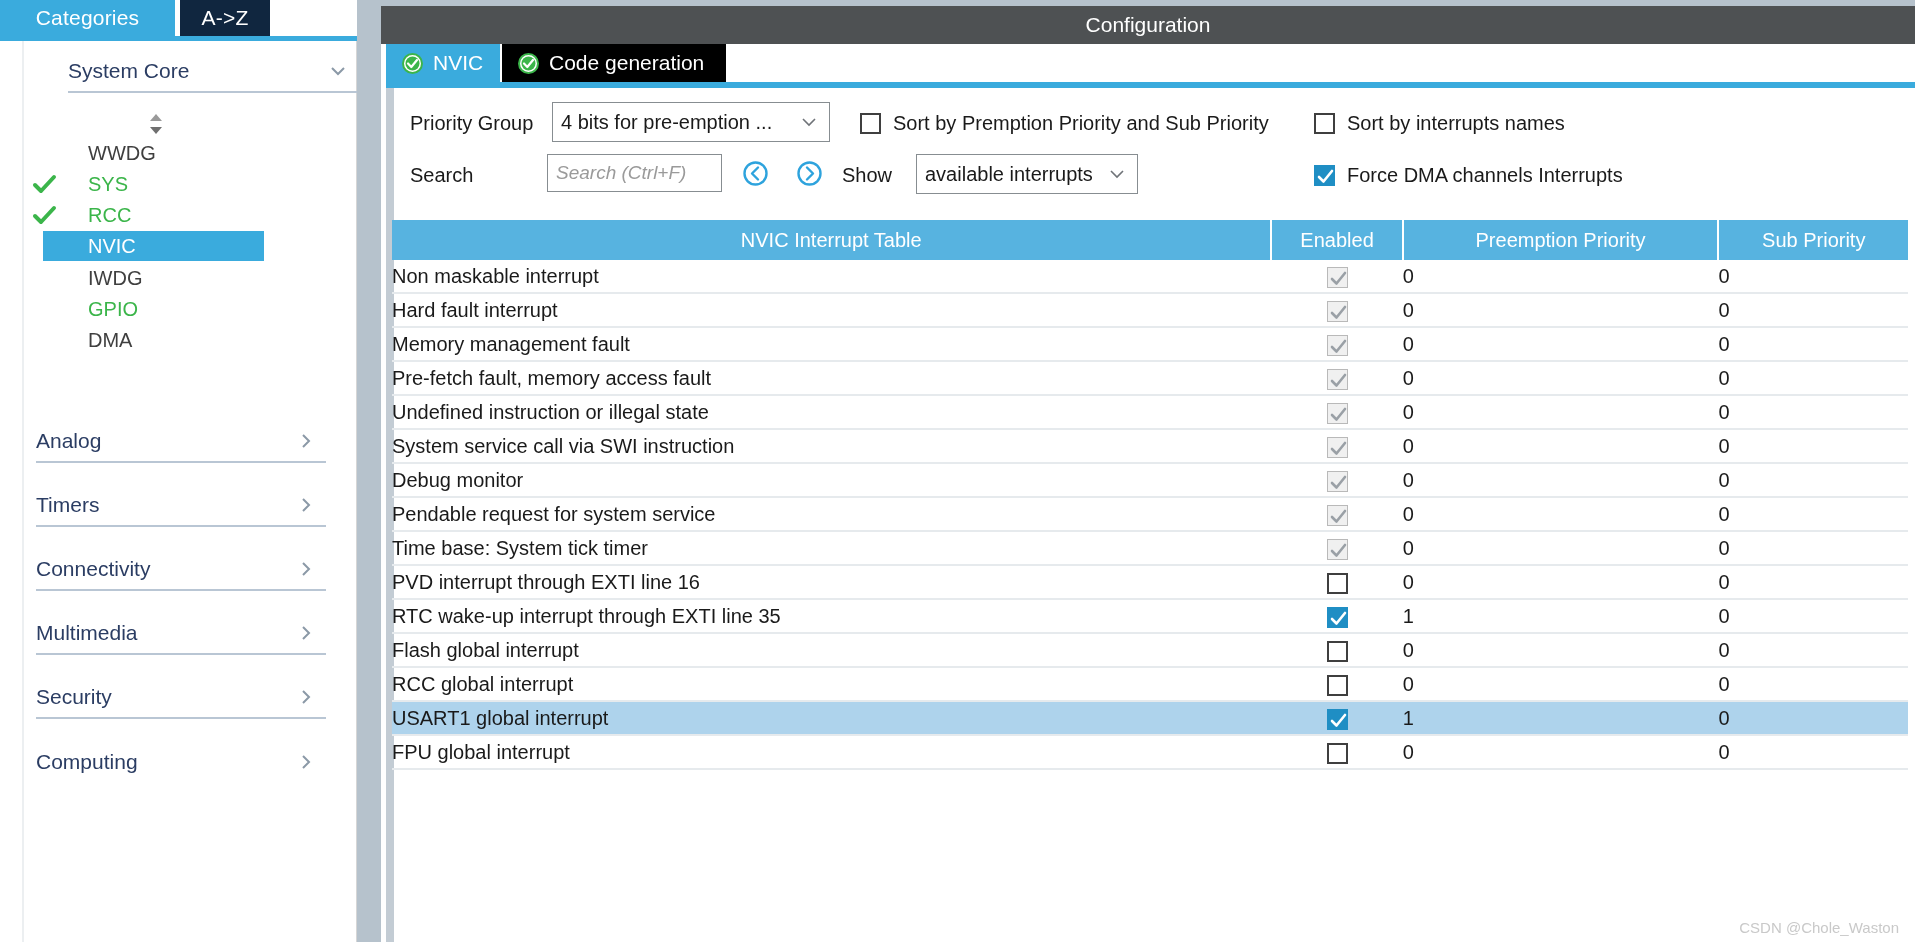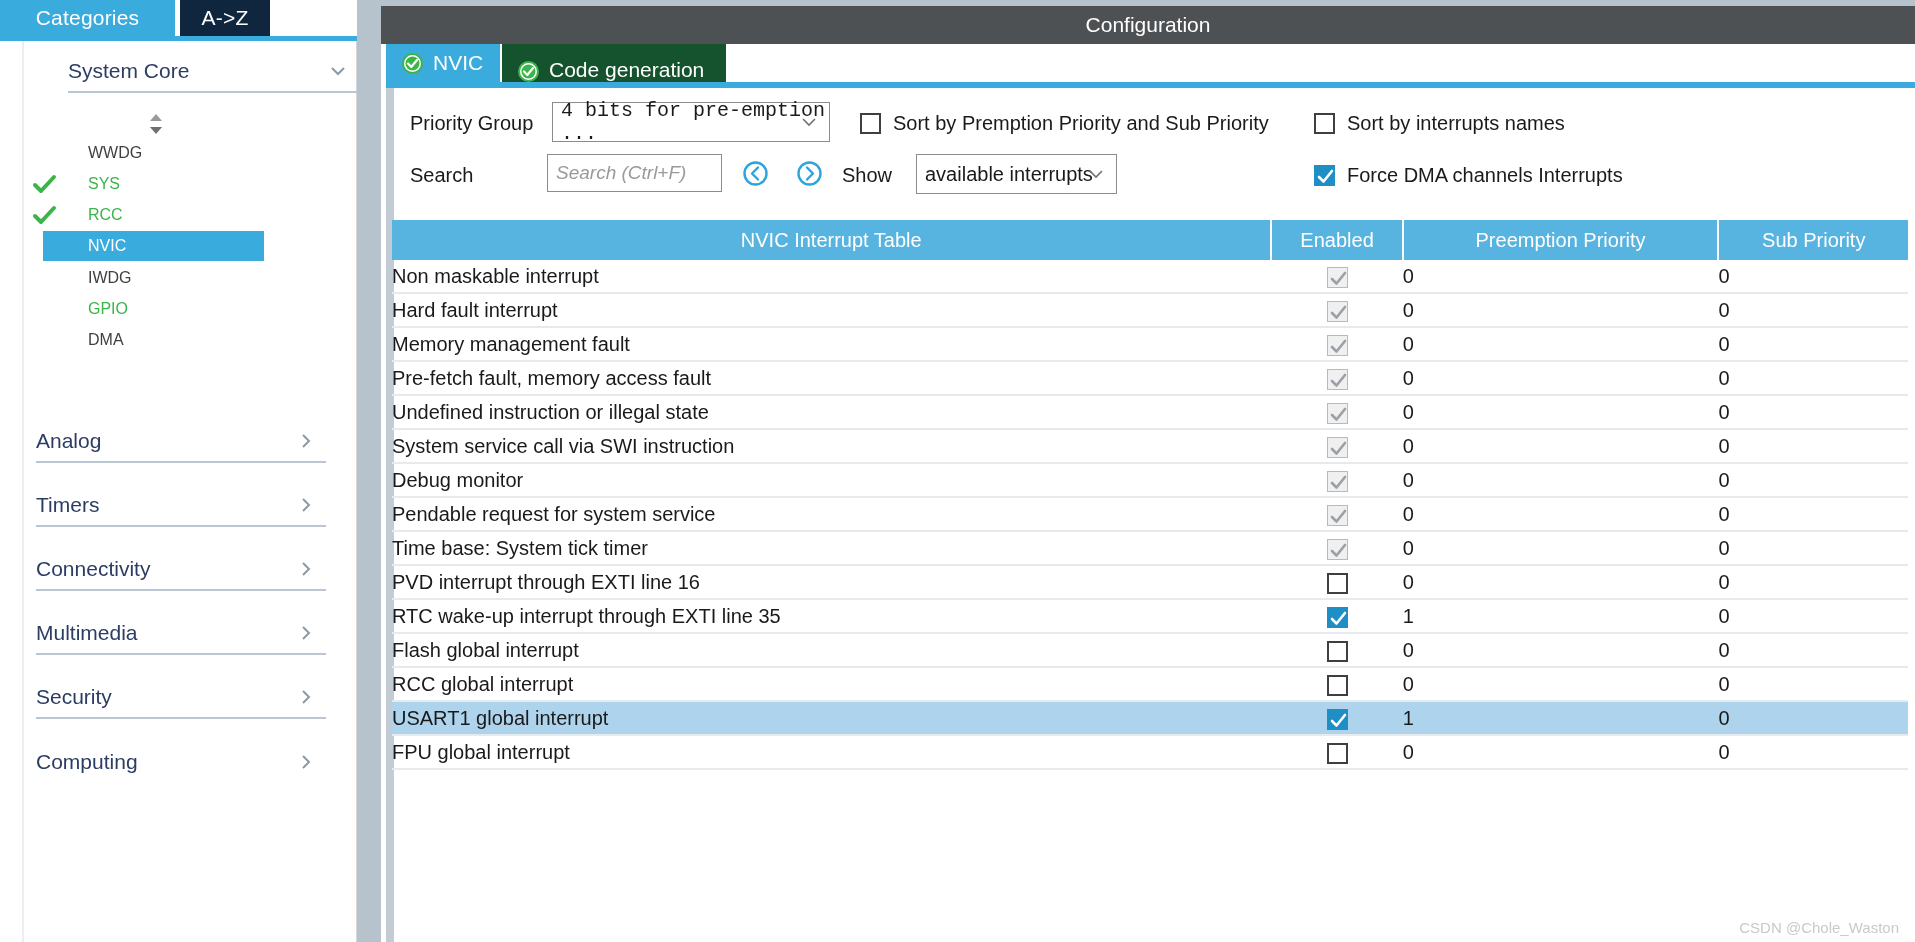--- a/index.html
+++ b/index.html
@@ -56,21 +56,21 @@
   .chev svg{display:block;}
 
   #spinner{
     position:absolute;left:146px;top:112px;width:20px;height:24px;
   }
   #spinner svg{display:block;}
 
   .dev-item{
     position:absolute;left:36px;width:250px;height:30px;
     display:flex;align-items:center;
-    font-size:16px;
+    font-size:20px;
   }
   .dev-item .tick{
     position:absolute;left:-4px;width:26px;height:20px;
   }
   .dev-item .tick svg{display:block;}
   .dev-item .dev-label{
     position:absolute;left:52px;
   }
   .dev-item.sel{
     background:#3aabdd;left:43px;width:221px;
@@ -98,21 +98,21 @@
     position:absolute;left:5px;top:38px;width:1529px;height:38px;
     background:#ffffff;
   }
   .ctab{
     position:absolute;top:0;height:38px;
     display:flex;align-items:center;
     padding:0 16px;box-sizing:border-box;
     color:#ffffff;font-size:21px;
   }
   #ctab-nvic{left:0;width:114px;background:#3aabdd;}
-  #ctab-codegen{left:116px;width:224px;background:#14532d;align-items:flex-end;}
+  #ctab-codegen{left:116px;width:224px;background:#000000;}
   .ctab .ok-icon{width:21px;height:21px;margin-right:10px;flex:0 0 auto;}
   .ctab .ok-icon svg{display:block;}
   #cfg-tabs-underline{
     position:absolute;left:5px;top:76px;width:1529px;height:6px;background:#3aabdd;
   }
 
   #cfg-body{
     position:absolute;left:5px;top:82px;width:1529px;height:854px;
     background:#ffffff;
   }
@@ -123,21 +123,21 @@
   
   #row-priority{
     position:absolute;left:6px;top:12px;width:1520px;height:48px;
   }
   #pg-label{
     position:absolute;left:18px;top:12px;font-size:20px;color:#1a1a1a;
   }
   #pg-select{
     position:absolute;left:160px;top:2px;width:278px;height:40px;
     border:1px solid #878d91;background:#ffffff;box-sizing:border-box;
-    display:flex;align-items:center;font-family:Liberation Mono, monospace;
+    display:flex;align-items:center;
   }
   #pg-select .val{padding-left:8px;font-size:20px;color:#1a1a1a;}
   #pg-select .dd{position:absolute;right:12px;top:50%;transform:translateY(-50%);width:16px;height:12px;}
   .dd svg{display:block;}
 
   .chk-row-item{position:absolute;display:flex;align-items:center;}
   .cbox{
     width:21px;height:21px;border:2px solid #3f3f3f;background:#ffffff;
     box-sizing:border-box;flex:0 0 auto;position:relative;
   }
@@ -159,21 +159,21 @@
     border:1px solid #878d91;background:#ffffff;box-sizing:border-box;
     font-family:"Liberation Sans", sans-serif;font-size:19px;
     font-style:italic;color:#9a9a9a;padding:0 8px;
   }
   #search-input::placeholder{color:#9a9a9a;font-style:italic;opacity:1;}
   #btn-prev{position:absolute;left:350px;top:10px;width:27px;height:27px;}
   #btn-next{position:absolute;left:404px;top:10px;width:27px;height:27px;}
   #btn-prev svg,#btn-next svg{display:block;}
   #show-label{position:absolute;left:450px;top:14px;font-size:20px;color:#1a1a1a;}
   #show-select{
-    position:absolute;left:524px;top:4px;width:201px;height:40px;
+    position:absolute;left:524px;top:4px;width:222px;height:40px;
     border:1px solid #878d91;background:#ffffff;box-sizing:border-box;
     display:flex;align-items:center;
   }
   #show-select .val{padding-left:8px;font-size:20px;color:#1a1a1a;}
   #show-select .dd{position:absolute;right:12px;top:50%;transform:translateY(-50%);width:16px;height:12px;}
   #chk-force-dma{left:922px;top:14px;}
 
   
   #nvic-table{
     position:absolute;left:6px;top:132px;width:1516px;

